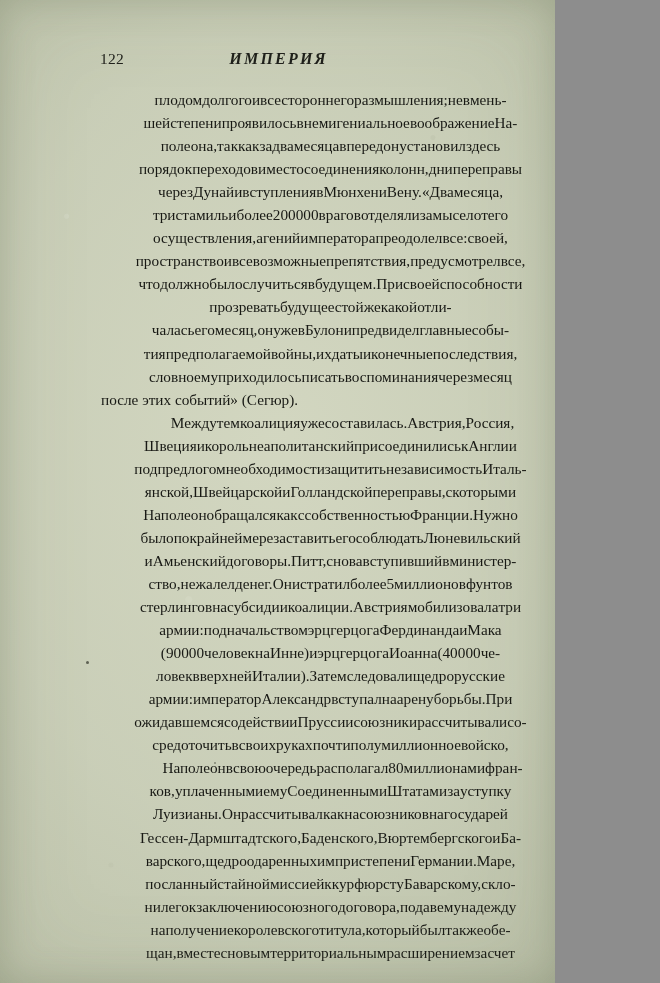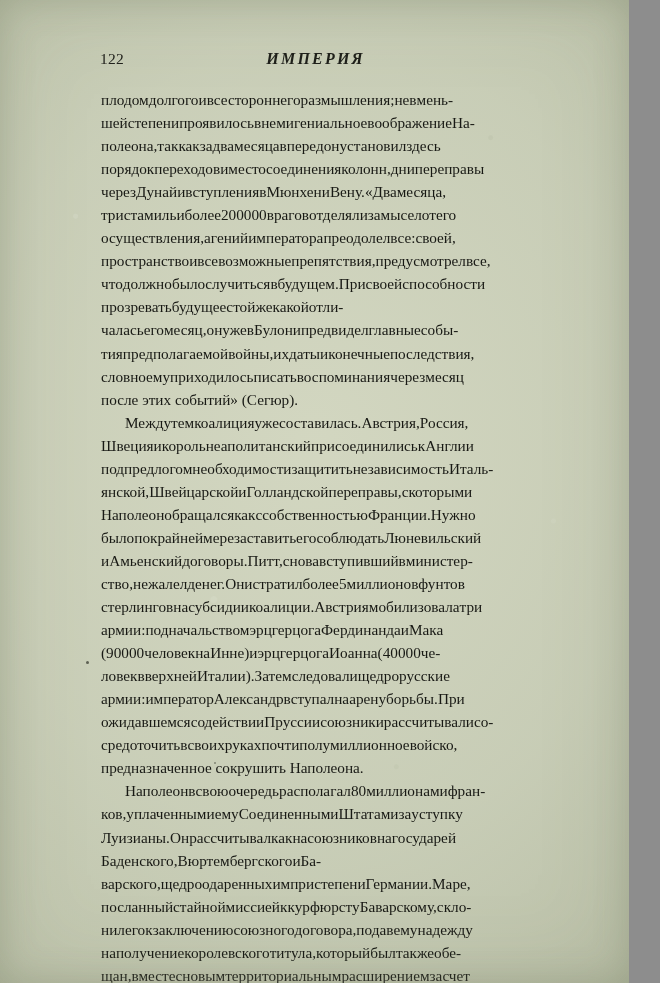--- a/index.html
+++ b/index.html
@@ -5,21 +5,21 @@
   html, body {
     margin: 0;
     padding: 0;
     background: #8d8d8d;
   }
   body {
     font-family: "Liberation Serif", serif;
   }
   .page {
     position: relative;
-    width: 629px;
+    width: 555px;
     height: 983px;
     overflow: hidden;
     background: #c8cdb4;
     background-image:
       radial-gradient(ellipse 120% 90% at 50% 45%, rgba(211,215,193,0.95) 0%, rgba(201,206,184,0.75) 45%, rgba(178,184,160,0.55) 78%, rgba(160,167,142,0.6) 100%),
       linear-gradient(100deg, rgba(196,202,178,0.5) 0%, rgba(208,212,190,0.35) 30%, rgba(194,200,176,0.45) 70%, rgba(182,188,164,0.55) 100%);
   }
   
   .grain {
     position: absolute;
@@ -91,21 +91,21 @@
   }
   .para + .para {
     margin-top: 0;
   }
   .para .line {
     display: block;
     white-space: nowrap;
   }
   .para .line.just {
     display: flex;
-    justify-content: flex-start;
+    justify-content: center;
   }
   .para .line.just > span { display: inline-block; }
   .indent { display: inline-block; width: 24px; }
 
   
   .textblock { filter: contrast(1.03) saturate(0.92); }
 
   .speck {
     position: absolute;
     background: #3a3c31;
@@ -404,21 +404,20 @@
         </span>
         <span class="line just">
           <span>средоточить</span>
           <span>в</span>
           <span>своих</span>
           <span>руках</span>
           <span>почти</span>
           <span>полумиллионное</span>
           <span>войско,</span>
         </span>
-        <span class="line"><span>предназначенное сокрушить Наполеона.</span></span>
       </p>
     <p class="para">
         <span class="line just">
           <span class="indent"></span>
           <span>Наполеон</span>
           <span>в</span>
           <span>свою</span>
           <span>очередь</span>
           <span>располагал</span>
           <span>80</span>
@@ -438,20 +437,21 @@
           <span>Луизианы.</span>
           <span>Он</span>
           <span>рассчитывал</span>
           <span>как</span>
           <span>на</span>
           <span>союзников</span>
           <span>на</span>
           <span>государей</span>
         </span>
         <span class="line just">
+          <span>Гессен-Дармштадтского,</span>
           <span>Баденского,</span>
           <span>Вюртембергского</span>
           <span>и</span>
           <span>Ба-</span>
         </span>
         <span class="line just">
           <span>варского,</span>
           <span>щедро</span>
           <span>одаренных</span>
           <span>им</span>

